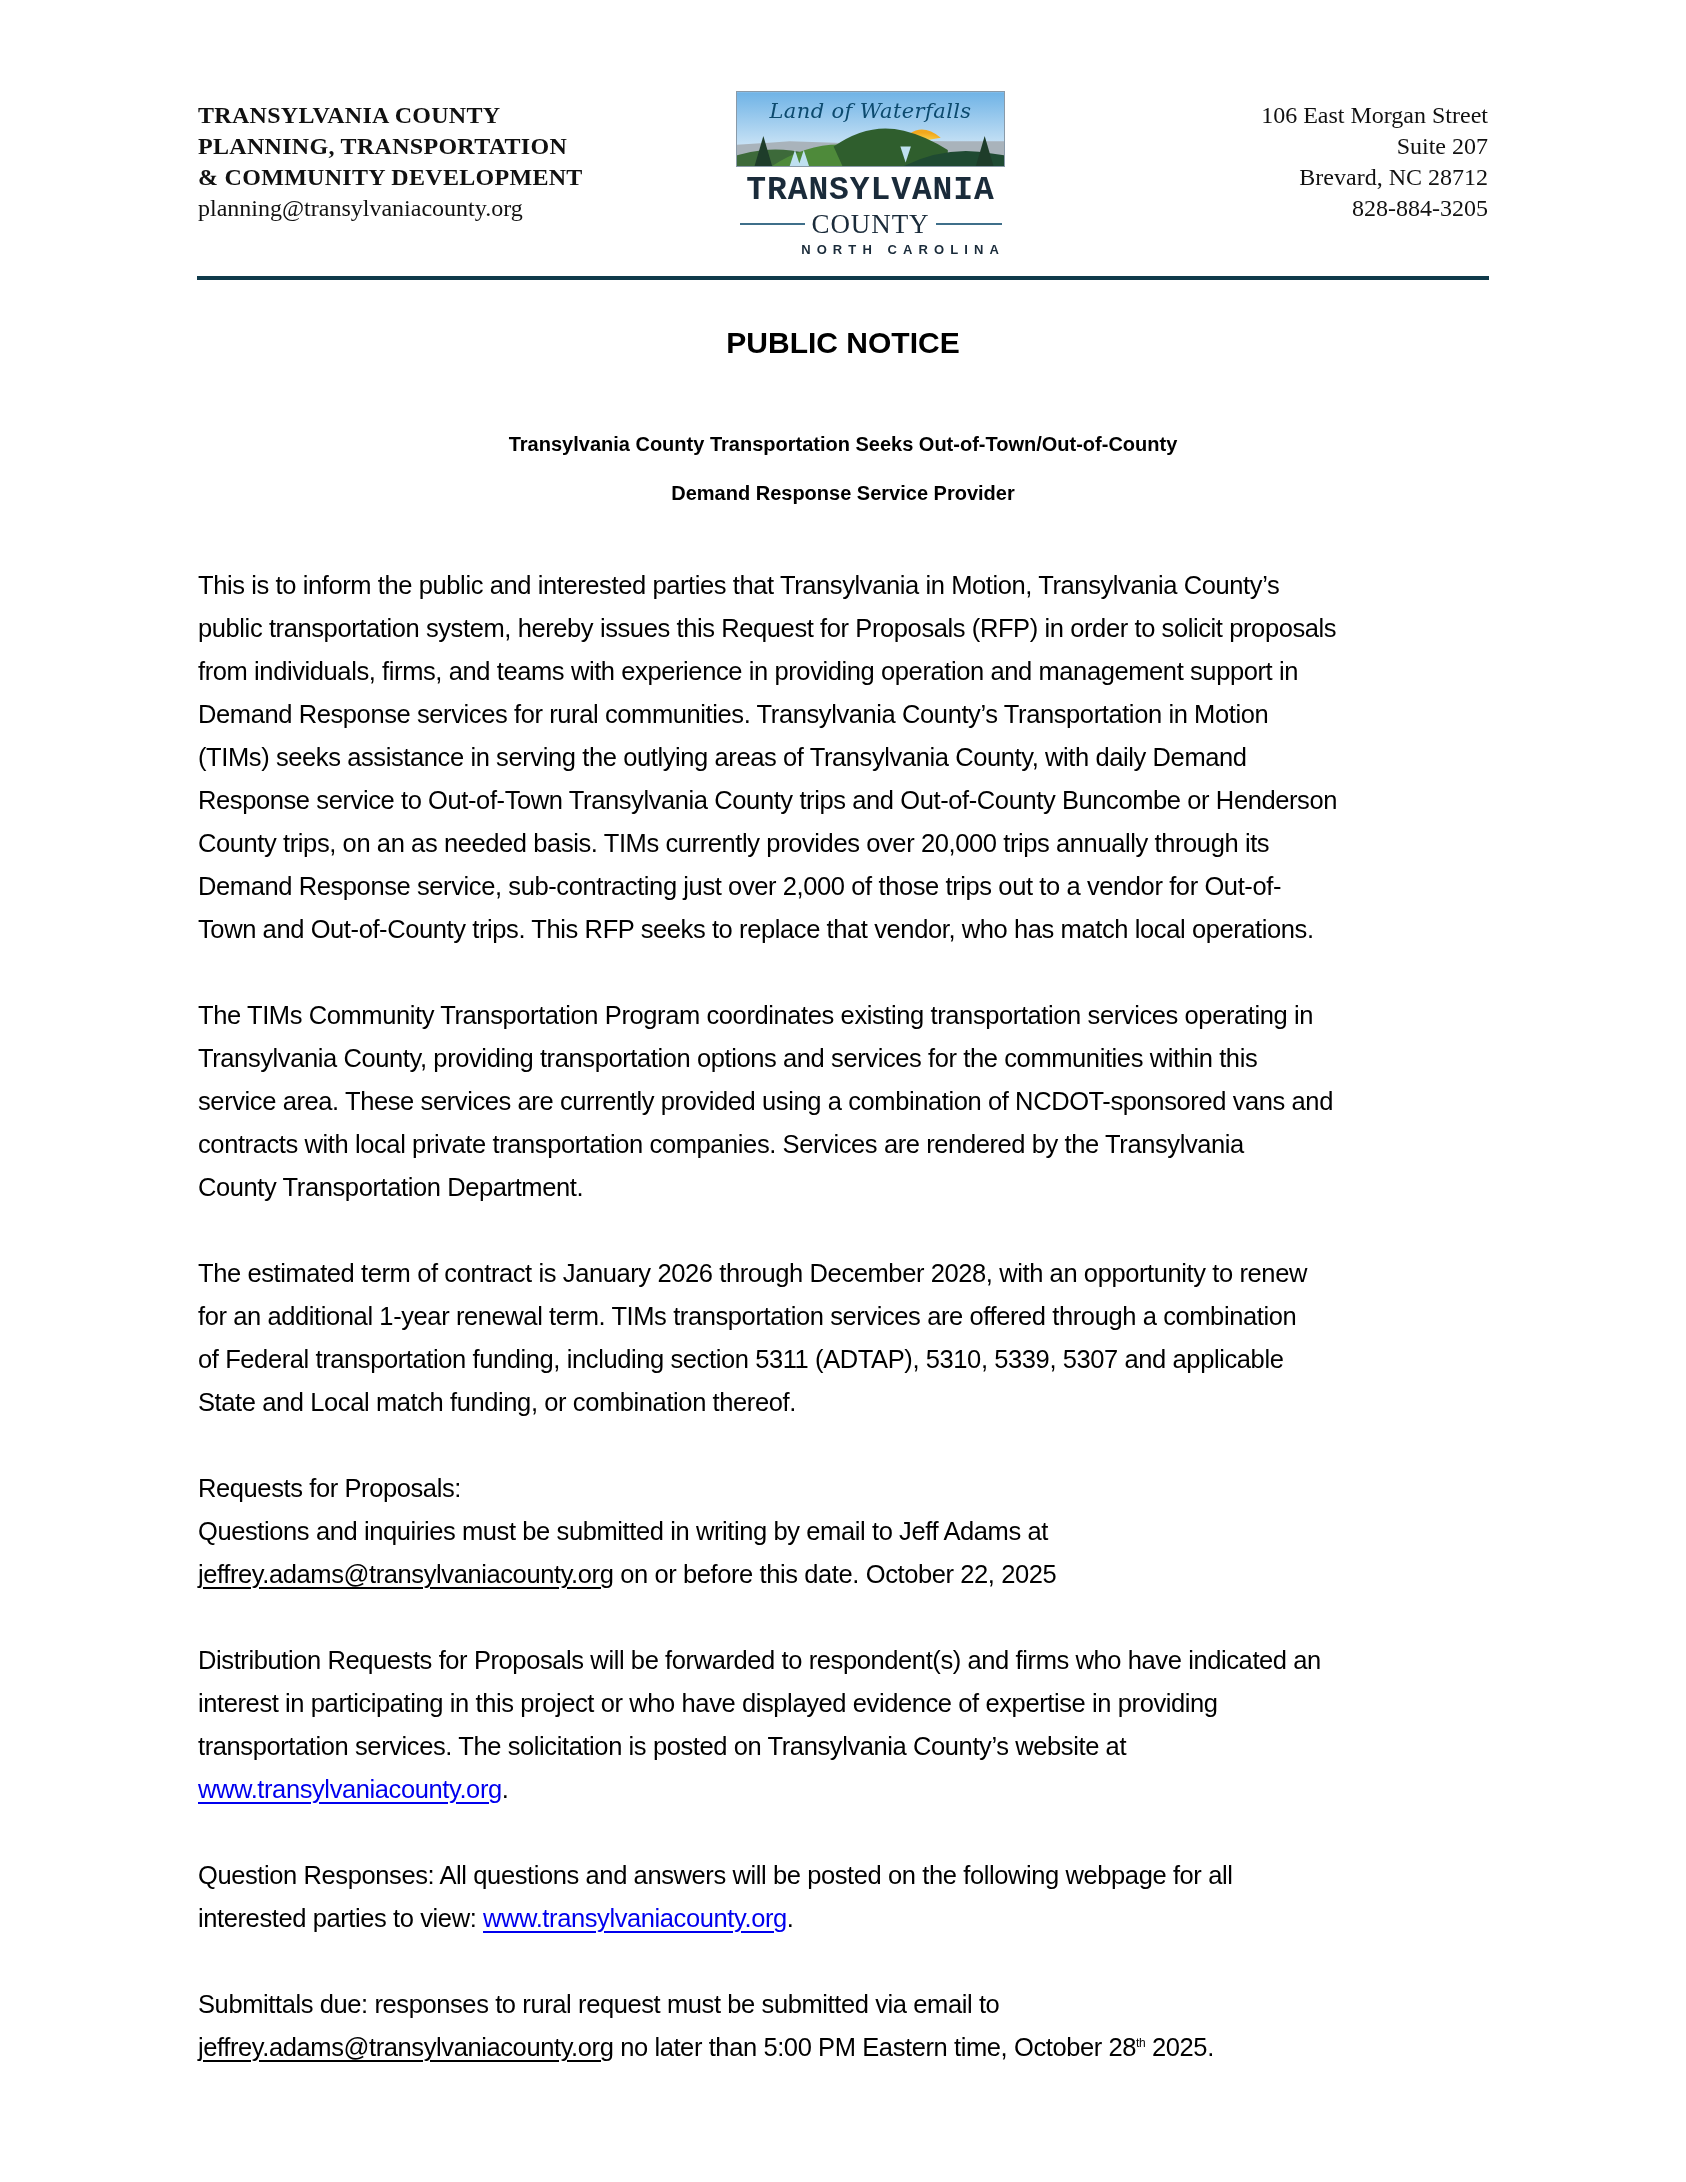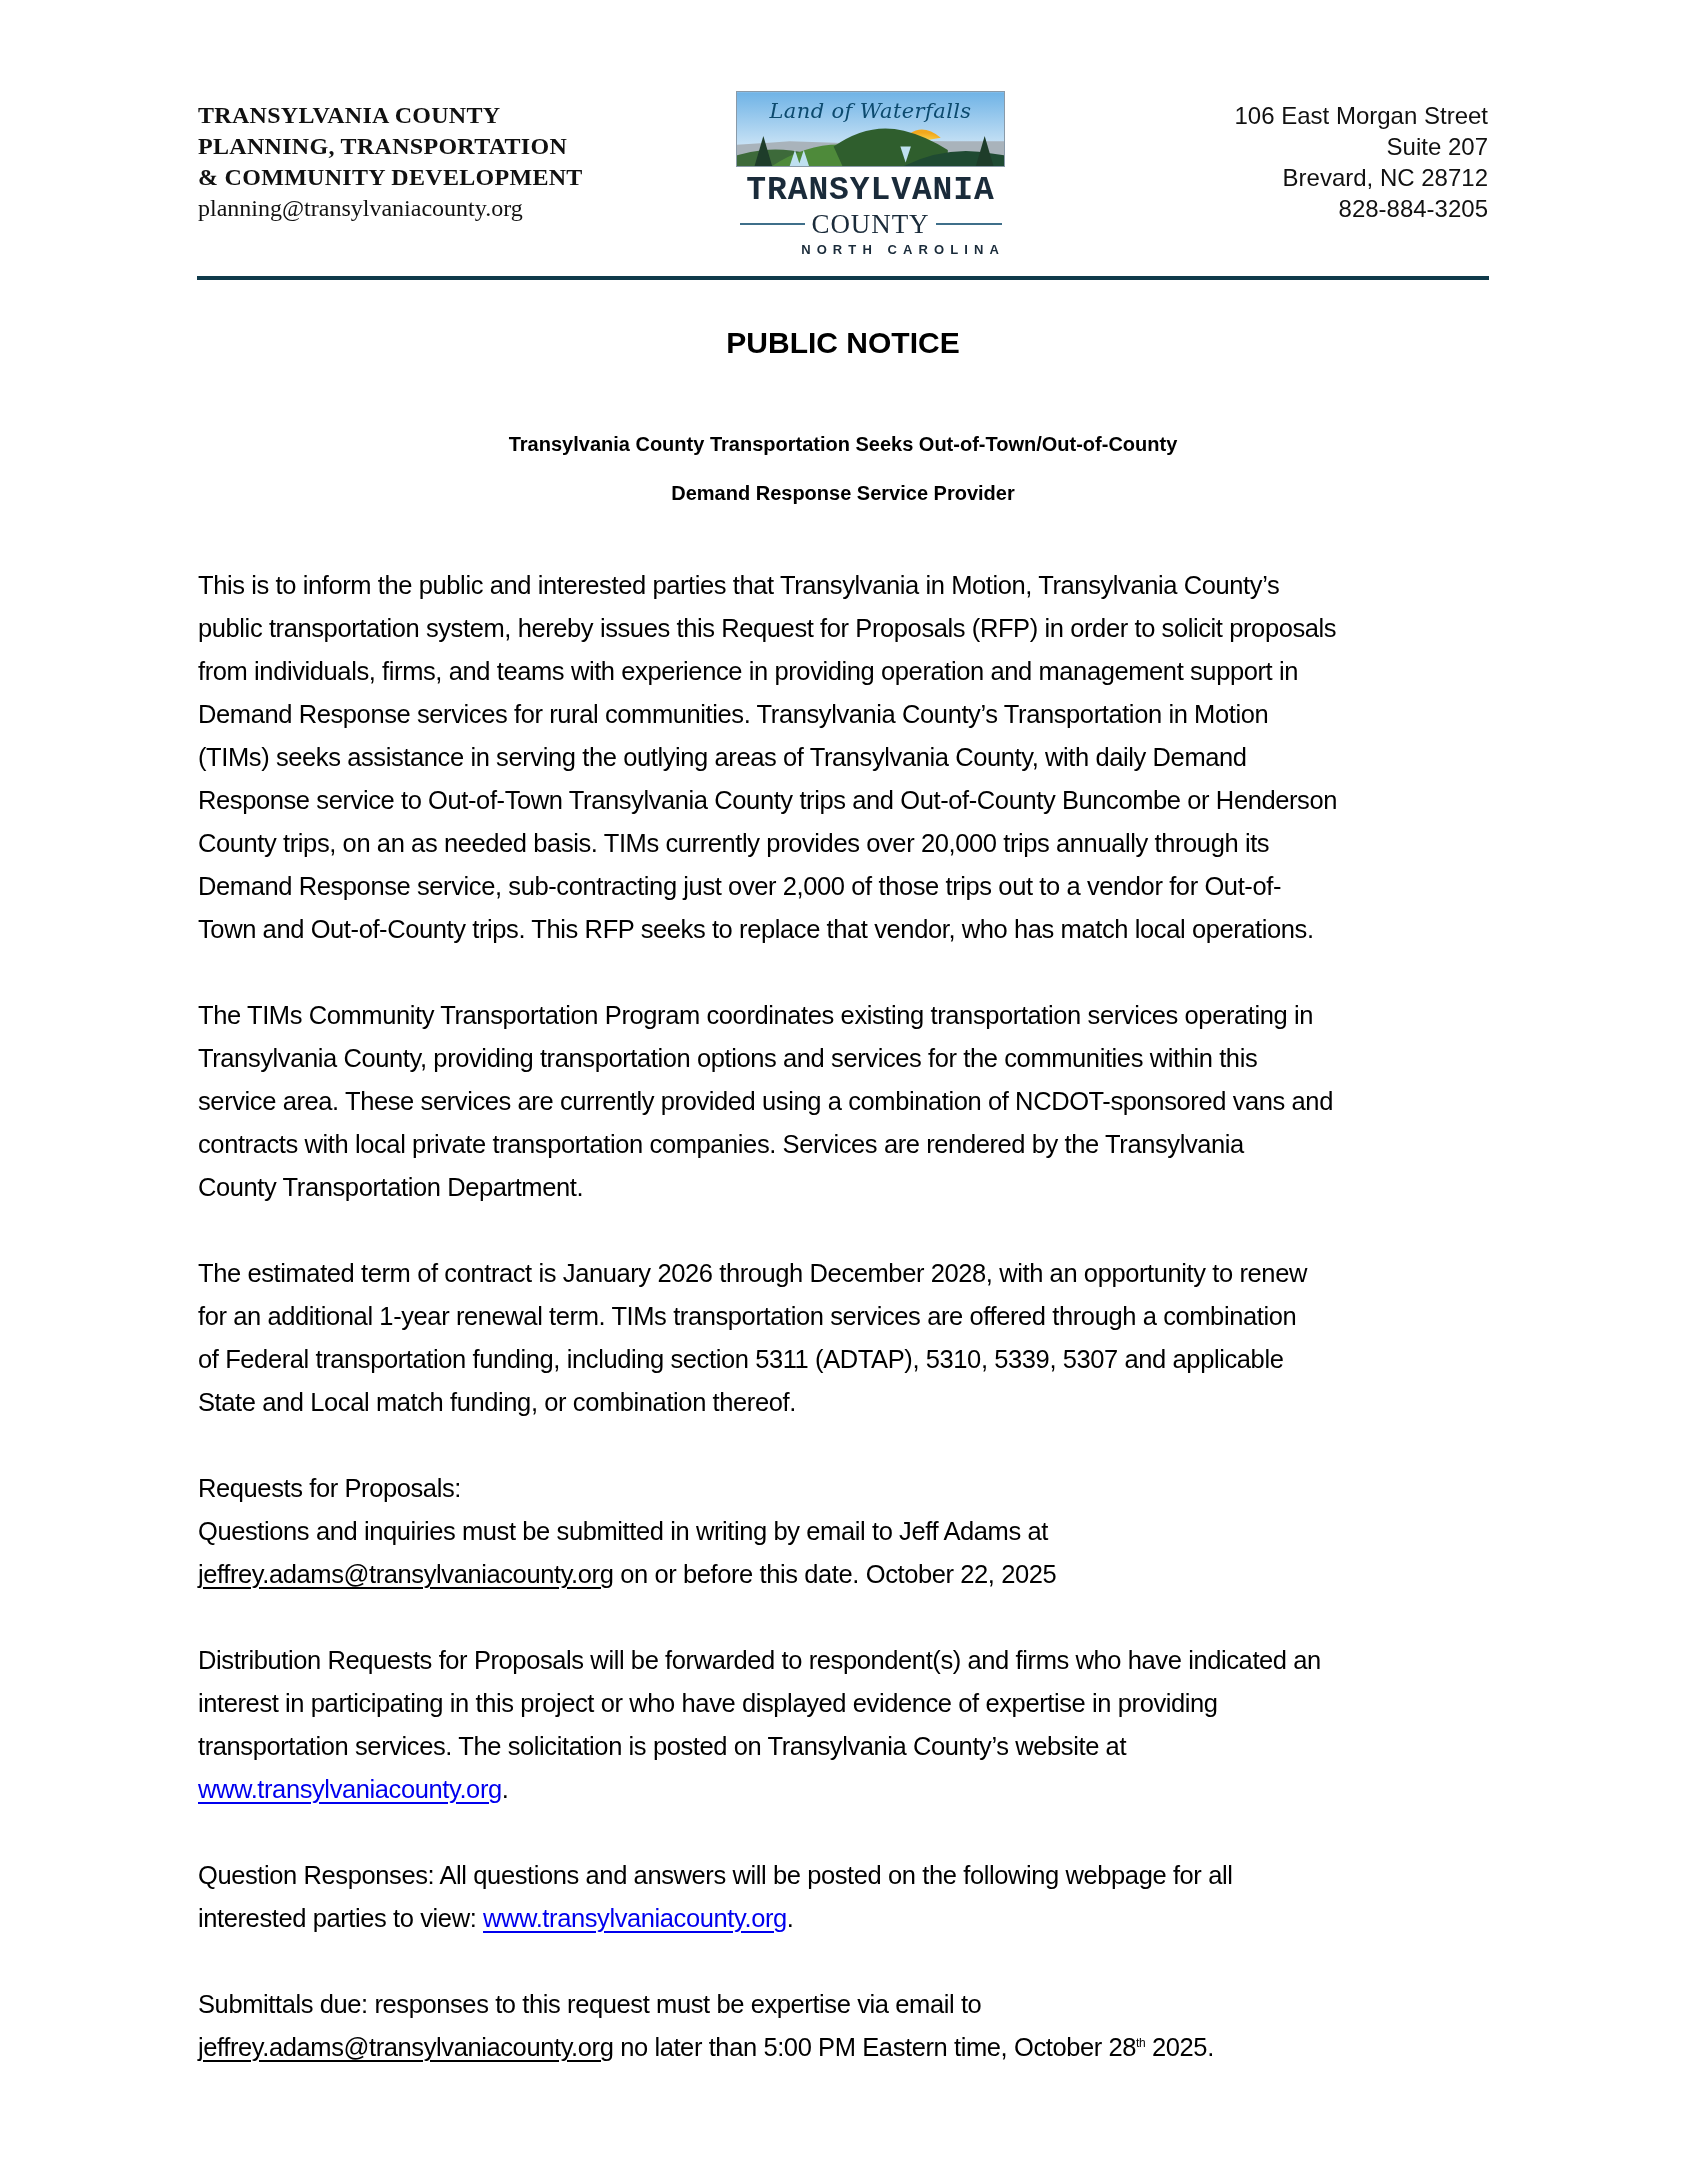--- a/index.html
+++ b/index.html
@@ -38,21 +38,21 @@
     }
     .lh-left .email {
       display: block;
       white-space: nowrap;
     }
     .lh-right {
       position: absolute;
       right: 198px;
       top: 100px;
       text-align: right;
-      font-family: Liberation Sans, sans-serif;
+      font-family: Liberation Serif, serif;
       font-size: 24px;
       line-height: 31px;
       color: #111;
     }
     .lh-right span { display: block; white-space: nowrap; }
 
     
     .logo {
       position: absolute;
       left: 736px;
@@ -290,19 +290,19 @@
       <span class="line">transportation services. The solicitation is posted on Transylvania County’s website at</span>
       <span class="line"><a class="link-blue">www.transylvaniacounty.org</a><span>.</span></span>
     </p>
 
     <p>
       <span class="line"><b>Question Responses:</b><span> All questions and answers will be posted on the following webpage for all</span></span>
       <span class="line"><span>interested parties to view: </span><a class="link-blue">www.transylvaniacounty.org</a><span>.</span></span>
     </p>
 
     <p>
-      <span class="line"><b>Submittals due:</b><span> responses to this request must be expertise via email to</span></span>
+      <span class="line"><b>Submittals due:</b><span> responses to rural request must be submitted via email to</span></span>
       <span class="line"><a class="link-dark">jeffrey.adams@transylvaniacounty.org</a><span> no later than 5:00 PM Eastern time, October 28</span><sup>th</sup><span> 2025.</span></span>
     </p>
 
   </div>
 </div>
 
 
 </body></html>

